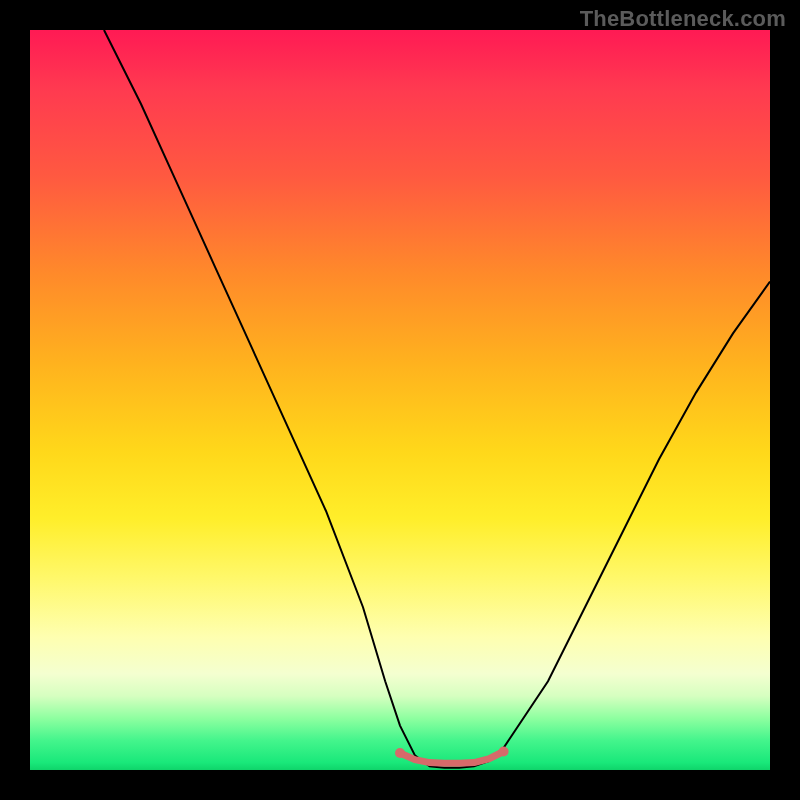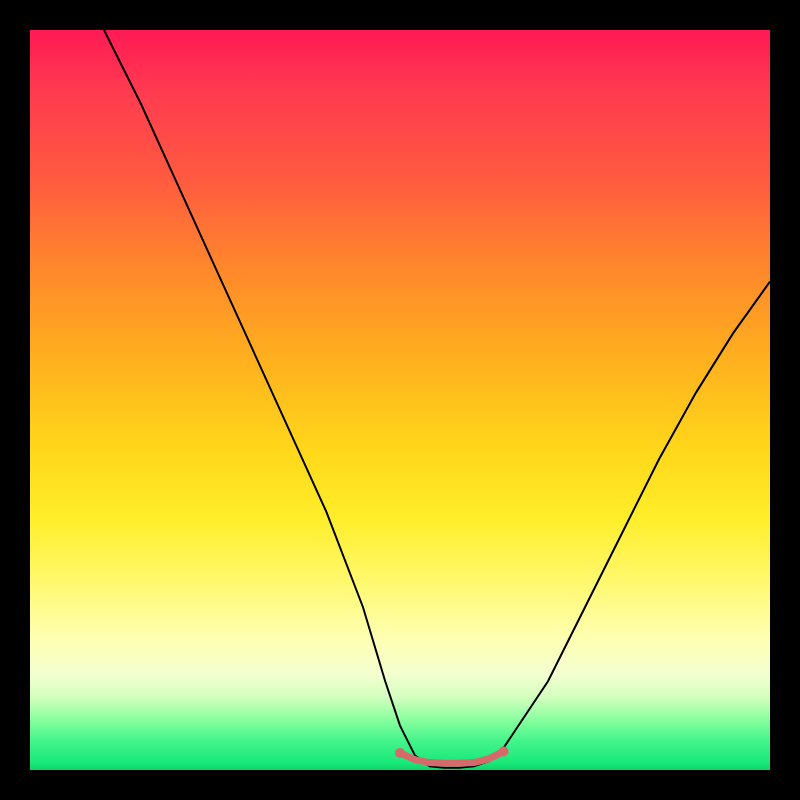--- a/index.html
+++ b/index.html
@@ -57,20 +57,21 @@
     left: 0;
     top: 0;
     width: 740px;
     height: 740px;
   }
 </style>
 </head>
 <body>
 
 <div class="stage">
+  <div class="watermark">TheBottleneck.com</div>
 
   <div class="plot">
     <svg class="overlay" viewBox="0 0 740 740" preserveAspectRatio="none">
       <path fill="none" stroke-width="2" d="M74.0 0.0 L111.0 74.0 L148.0 155.4 L185.0 236.8 L222.0 318.2 L259.0 399.6 L296.0 481.0 L333.0 577.2 L355.2 651.2 L370.0 695.6 L384.8 725.2 L399.6 736.3 L414.4 737.8 L429.2 737.8 L444.0 736.3 L458.8 731.1 L473.6 717.8 L518.0 651.2 L555.0 577.2 L592.0 503.2 L629.0 429.2 L666.0 362.6 L703.0 303.4 L740.0 251.6" stroke="#000000"></path>
       <path fill="none" stroke-width="7" stroke-linecap="round" stroke-linejoin="round" d="M370.0 723.0 L384.8 729.6 L399.6 732.6 L414.4 733.3 L429.2 733.3 L444.0 732.6 L458.8 728.9 L473.6 721.5" stroke="#d66a6a"></path>
       <circle r="5" fill="#d66a6a" cx="370" cy="722.98"></circle>
       <circle r="5" fill="#d66a6a" cx="473.6" cy="721.5"></circle>
     </svg>
   </div>
 </div>

